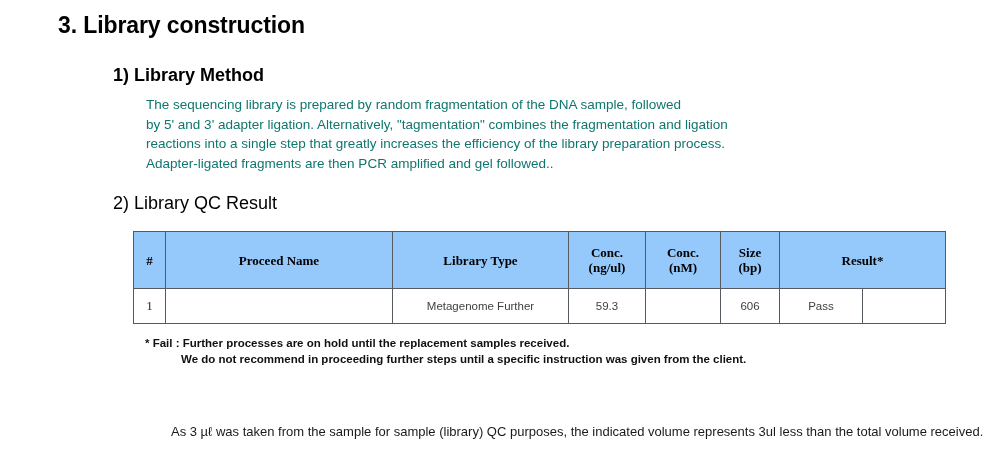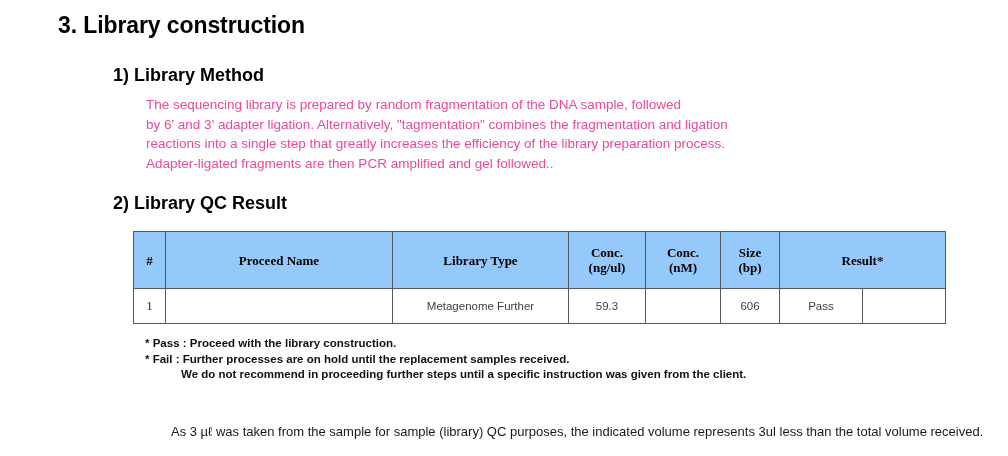--- a/index.html
+++ b/index.html
@@ -32,33 +32,33 @@
     top: 65px;
     font-size: 18px;
     font-weight: bold;
     white-space: nowrap;
   }
   .h-sub2 {
     position: absolute;
     left: 113px;
     top: 193px;
     font-size: 18px;
-    font-weight: bold;
+    font-weight: normal;
     white-space: nowrap;
   }
 
   
   .method-para {
     position: absolute;
     left: 146px;
     top: 95px;
     width: 740px;
     font-size: 13.5px;
     line-height: 19.5px;
-    color: #ec4899;
+    color: #0f766e;
     white-space: nowrap;
   }
   .method-para .ln { display: block; }
 
   
   .qc-table-wrap {
     position: absolute;
     left: 133px;
     top: 231px;
   }
@@ -136,21 +136,21 @@
 </style>
 </head>
 <body>
 
 <div class="h-main">3. Library construction</div>
 
 <div class="h-sub1">1) Library Method</div>
 
 <div class="method-para">
   <span class="ln">The sequencing library is prepared by random fragmentation of the DNA sample, followed</span>
-  <span class="ln">by 6' and 3' adapter ligation. Alternatively, "tagmentation" combines the fragmentation and ligation</span>
+  <span class="ln">by 5' and 3' adapter ligation. Alternatively, "tagmentation" combines the fragmentation and ligation</span>
   <span class="ln">reactions into a single step that greatly increases the efficiency of the library preparation process.</span>
   <span class="ln">Adapter-ligated fragments are then PCR amplified and gel followed..</span>
 </div>
 
 <div class="h-sub2">2) Library QC Result</div>
 
 <div class="qc-table-wrap">
   <table class="qc">
     <thead>
       <tr>
@@ -181,18 +181,17 @@
         <td class="col-cnm"></td>
         <td class="col-size">606</td>
         <td class="col-res-a">Pass</td>
         <td class="col-res-b"></td>
       </tr>
     </tbody>
   </table>
 </div>
 
 <div class="footnotes">
-  <span class="ln">* Pass : Proceed with the library construction.</span>
   <span class="ln">* Fail : Further processes are on hold until the replacement samples received.</span>
   <span class="ln indent">We do not recommend in proceeding further steps until a specific instruction was given from the client.</span>
 </div>
 
 <div class="note-volume">As 3 µℓ was taken from the sample for sample (library) QC purposes, the indicated volume represents 3ul less than the total volume received.</div>
 
 </body></html>

